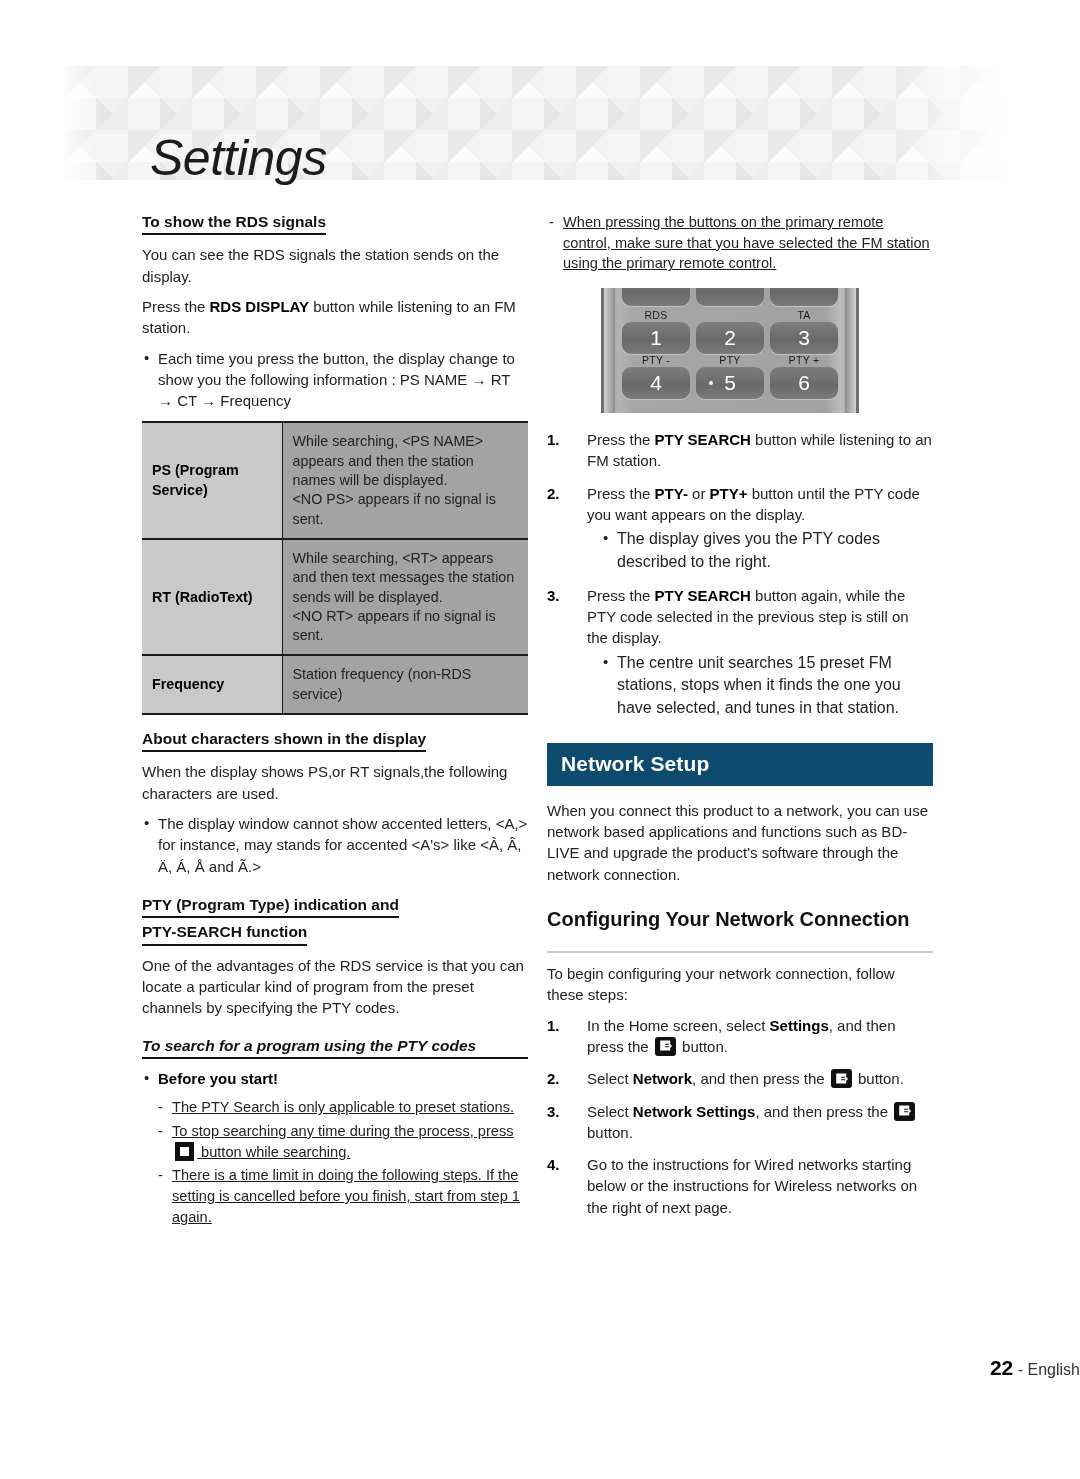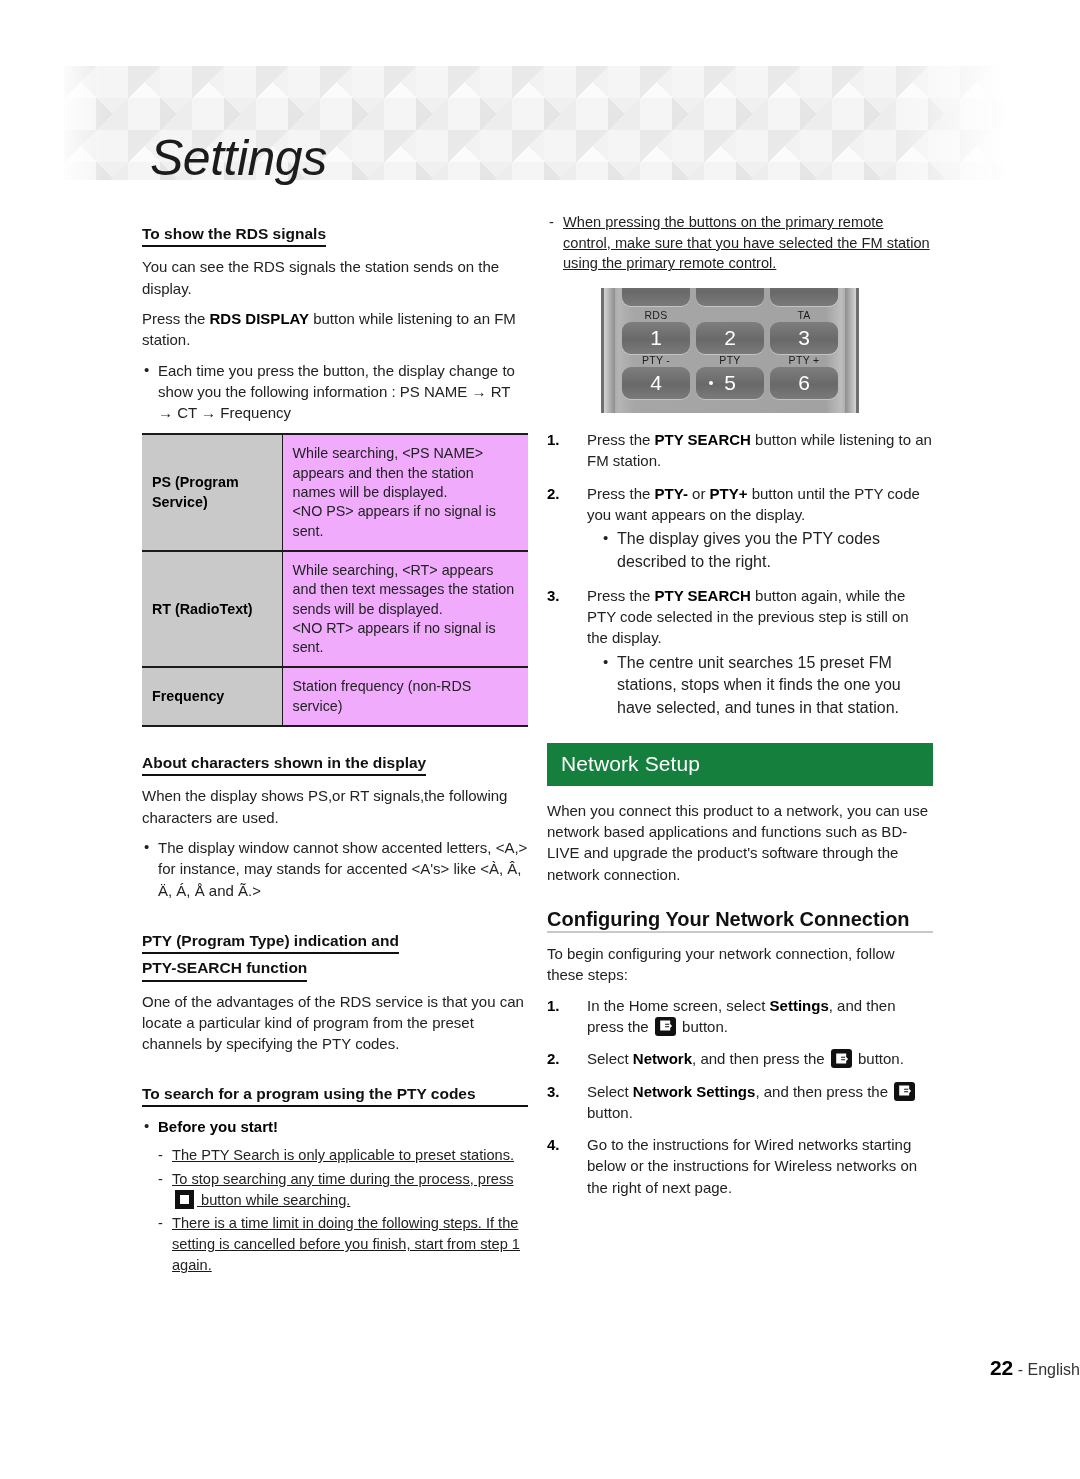--- a/index.html
+++ b/index.html
@@ -69,24 +69,24 @@
   .col-right { left: 547px; }
 
   
   .h-sub {
     font-size: 15.5px;
     font-weight: bold;
     color: #111;
     border-bottom: 2.2px solid #111;
     display: inline-block;
     padding-bottom: 2px;
-    margin: 12px 0 9px 0;
+    margin: 0 0 9px 0;
     line-height: 1.25;
   }
-  .h-sub.block { display: block; }
+  .h-sub.block { display: block; font-style: italic; }
   .h-sub.nounder { border-bottom: none; padding-bottom: 0; margin-bottom: 0; }
 
   p.body, .body {
     font-size: 15px;
     line-height: 1.42;
     margin: 0 0 9px 0;
     color: #222;
   }
   b, strong { font-weight: bold; color: #000; }
 
@@ -154,38 +154,38 @@
     border-bottom: 2px solid #1b1b1b;
   }
   table.rds tr:first-child td { border-top: 2.5px solid #1b1b1b; }
   table.rds td.key {
     background: #c9c9c9;
     font-weight: bold;
     width: 140px;
     color: #000;
     border-right: 1.5px solid #1b1b1b;
   }
-  table.rds td.val { background: #f0abfc; color: #222; }
+  table.rds td.val { background: #a3a3a3; color: #222; }
 
   
   .banner {
-    background: #15803d;
+    background: #0c4a6e;
     color: #ffffff;
     font-size: 21px;
-    font-weight: normal;
+    font-weight: bold;
     padding: 9px 14px 10px 14px;
     margin: 0 0 14px 0;
     letter-spacing: 0.1px;
   }
   .h-major {
     font-size: 20px;
     font-weight: bold;
     color: #111;
     border-bottom: 2.5px solid #c9c9c9;
-    padding-bottom: 0;
+    padding-bottom: 20px;
     margin: 22px 0 10px 0;
     line-height: 1.2;
   }
 
   
   .ico-enter {
     display: inline-block;
     width: 21px; height: 19px;
     background: #111;
     border-radius: 3px;

